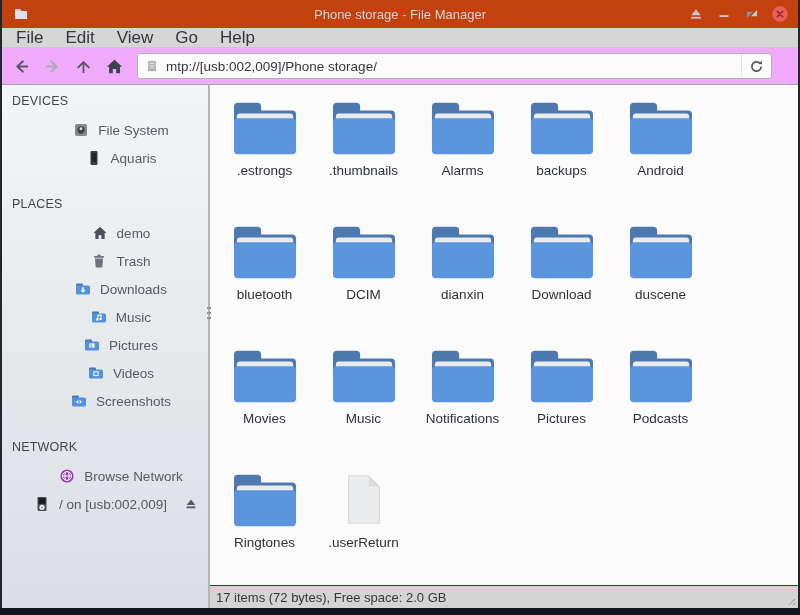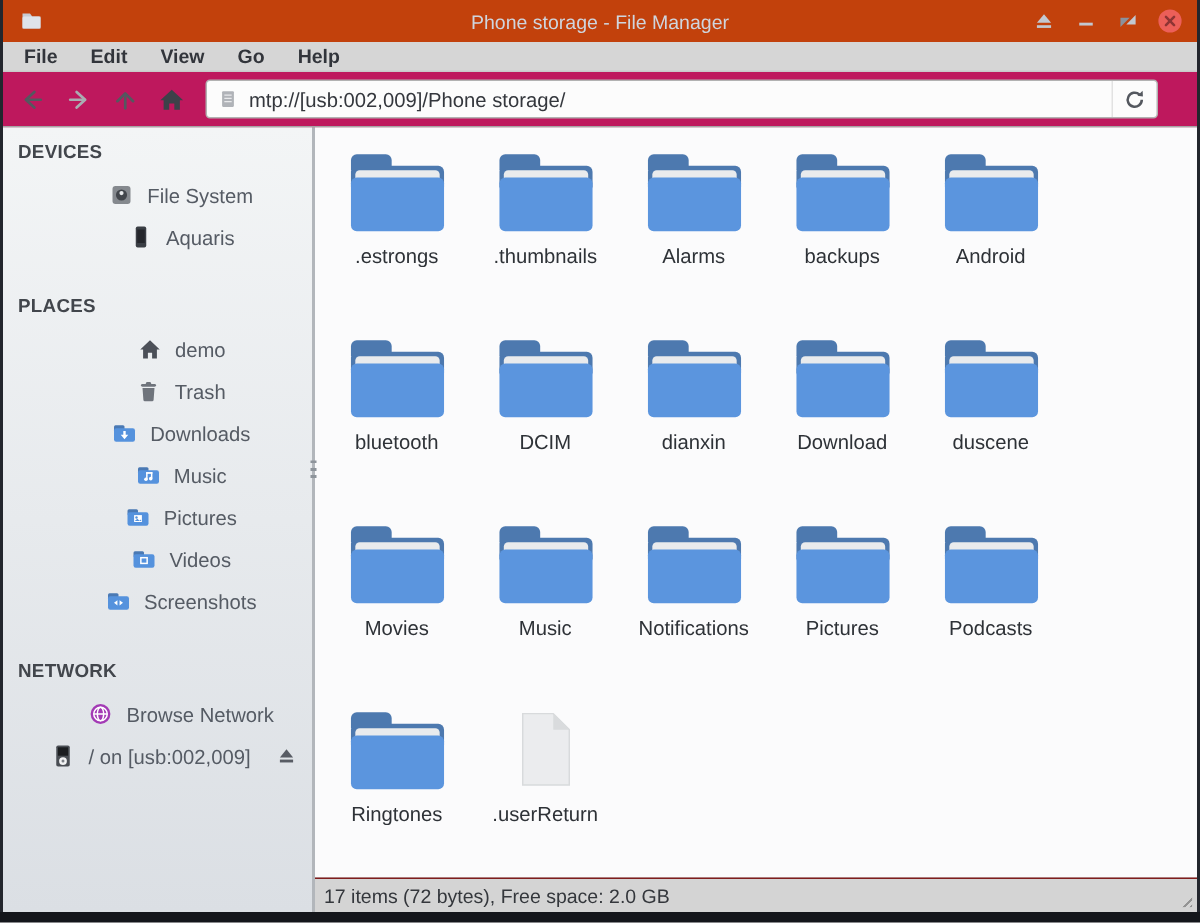--- a/index.html
+++ b/index.html
@@ -26,24 +26,24 @@
     color:#cfd5de; font-size:13px; pointer-events:none;
   }
   .win-controls { margin-left:auto; display:flex; align-items:center; gap:8px; margin-right:8px; z-index:2;}
   .win-btn { width:20px; height:20px; display:flex; align-items:center; justify-content:center; background:none; border:none; cursor:default; }
   .win-btn svg { width:18px; height:18px; }
   
   .menubar {
     height:20px; background:#d6d6d6; display:flex; align-items:center;
     padding-left:3px; border-bottom:1px solid #c9c9c9; flex:0 0 auto;
   }
-  .menu-item { padding:2px 11px; font-size:13px; color:#32353b;font-weight:bold; }
+  .menu-item { padding:2px 11px; font-size:17px; color:#32353b; }
   
   .toolbar {
-    height:37px; background:#be185d; display:flex; align-items:center;
+    height:37px; background:#f0abfc; display:flex; align-items:center;
     padding:0 26px 0 6px; border-bottom:1px solid #a5a5a5; gap:4px; flex:0 0 auto;
   }
   .nav-btn { width:27px; height:27px; background:none; border:none; display:flex; align-items:center; justify-content:center; }
   .nav-btn svg { width:19px; height:19px; }
   .pathbar {
     flex:1; height:26px; margin-left:5px; background:#fcfcfc;
     border:1px solid #b2b2b2; border-radius:3px;
     display:flex; align-items:center; padding-left:7px; overflow:hidden;
   }
   .pathbar .doc { width:14px; height:14px; flex:0 0 auto; }
@@ -54,21 +54,21 @@
   }
   .refresh-btn svg { width:15px; height:15px; }
   
   .content { flex:1; display:flex; min-height:0; }
   .sidebar {
     width:206px; flex:0 0 auto; overflow:hidden;
     background:linear-gradient(#f3f5f6, #dbdfe4);
     padding-top:7px;
   }
   .side-header {
-    font-size:12.5px; font-weight:bold; color:#42464c;
+    font-size:12.5px; font-weight:normal; color:#42464c;
     padding:0 10px; margin:25px 0 8px 0; letter-spacing:0.2px;
   }
   .side-section:first-child .side-header { margin-top:2px; }
   .side-item { height:28px; display:flex; align-items:center; padding-left:32px;justify-content:center; }
   .side-item .icon16 { width:16px; height:16px; flex:0 0 auto; }
   .side-label { margin-left:9px; font-size:13.5px; color:#555b64; white-space:nowrap; }
   .side-item .eject { display:none; margin-left:auto; margin-right:9px; }
   .side-item.with-eject .eject { display:block; }
   .divider { width:2px; flex:0 0 auto; background:#b2b6bb; position:relative; }
   .divider::after {

